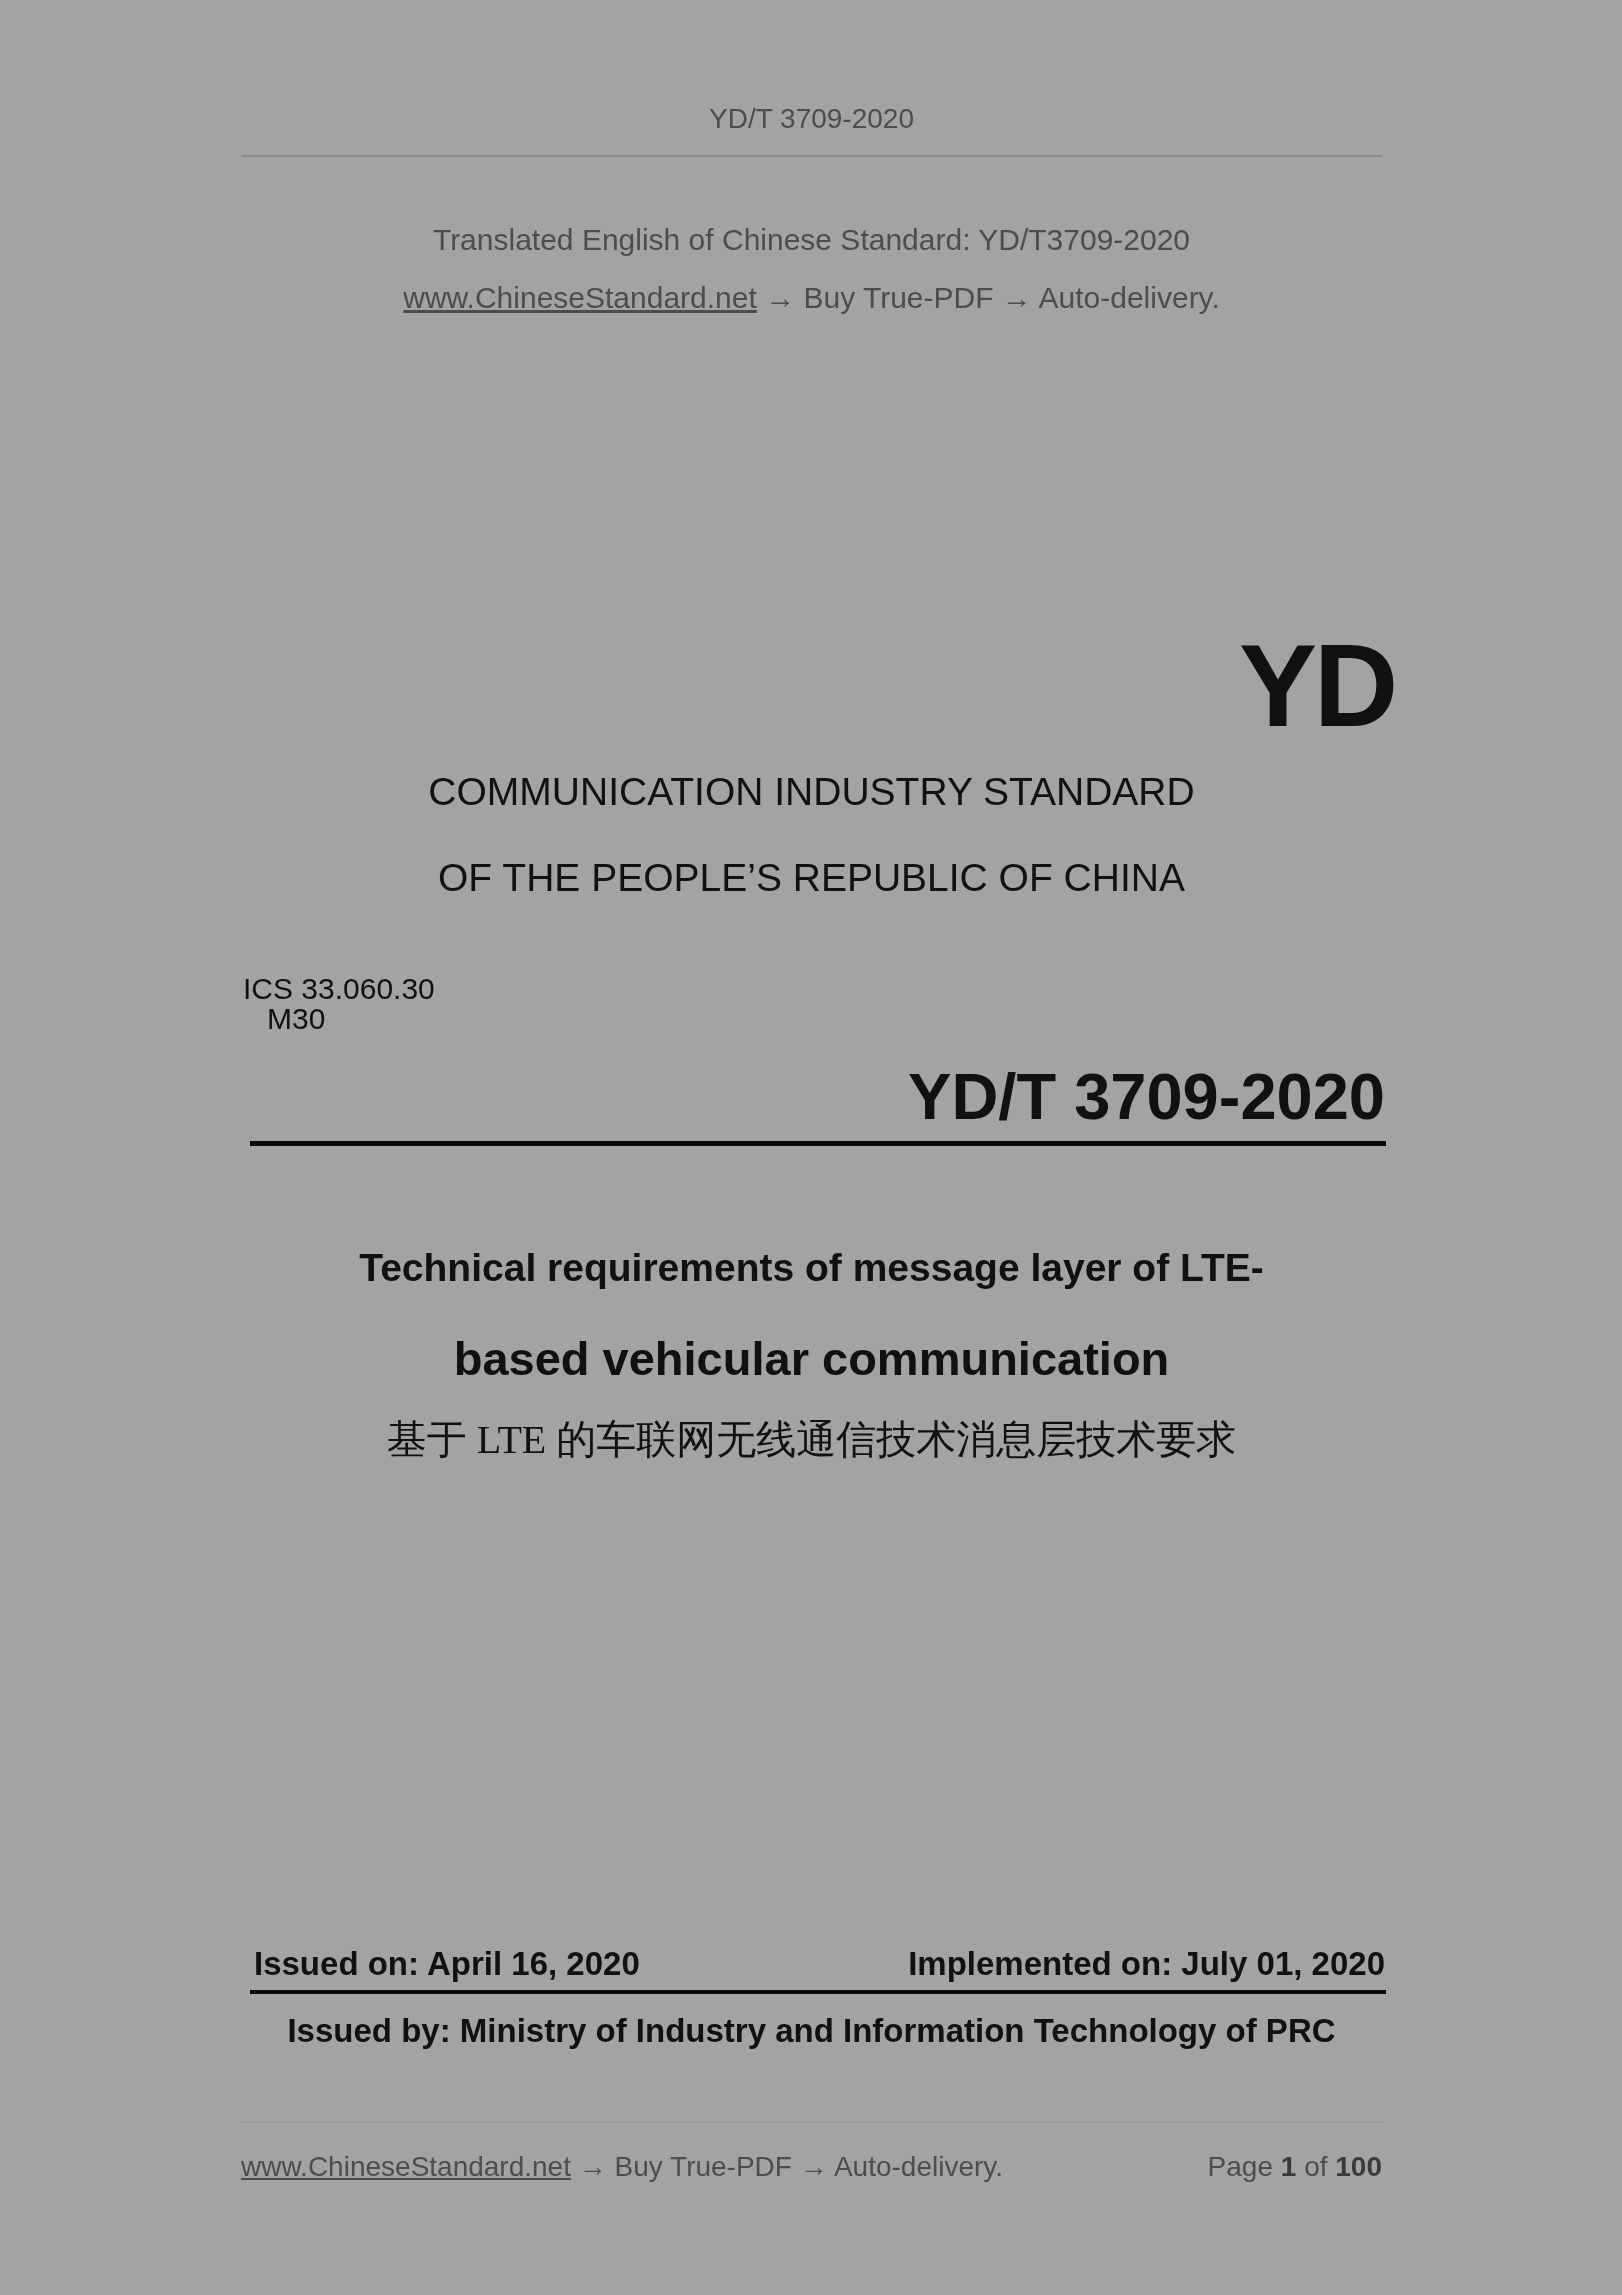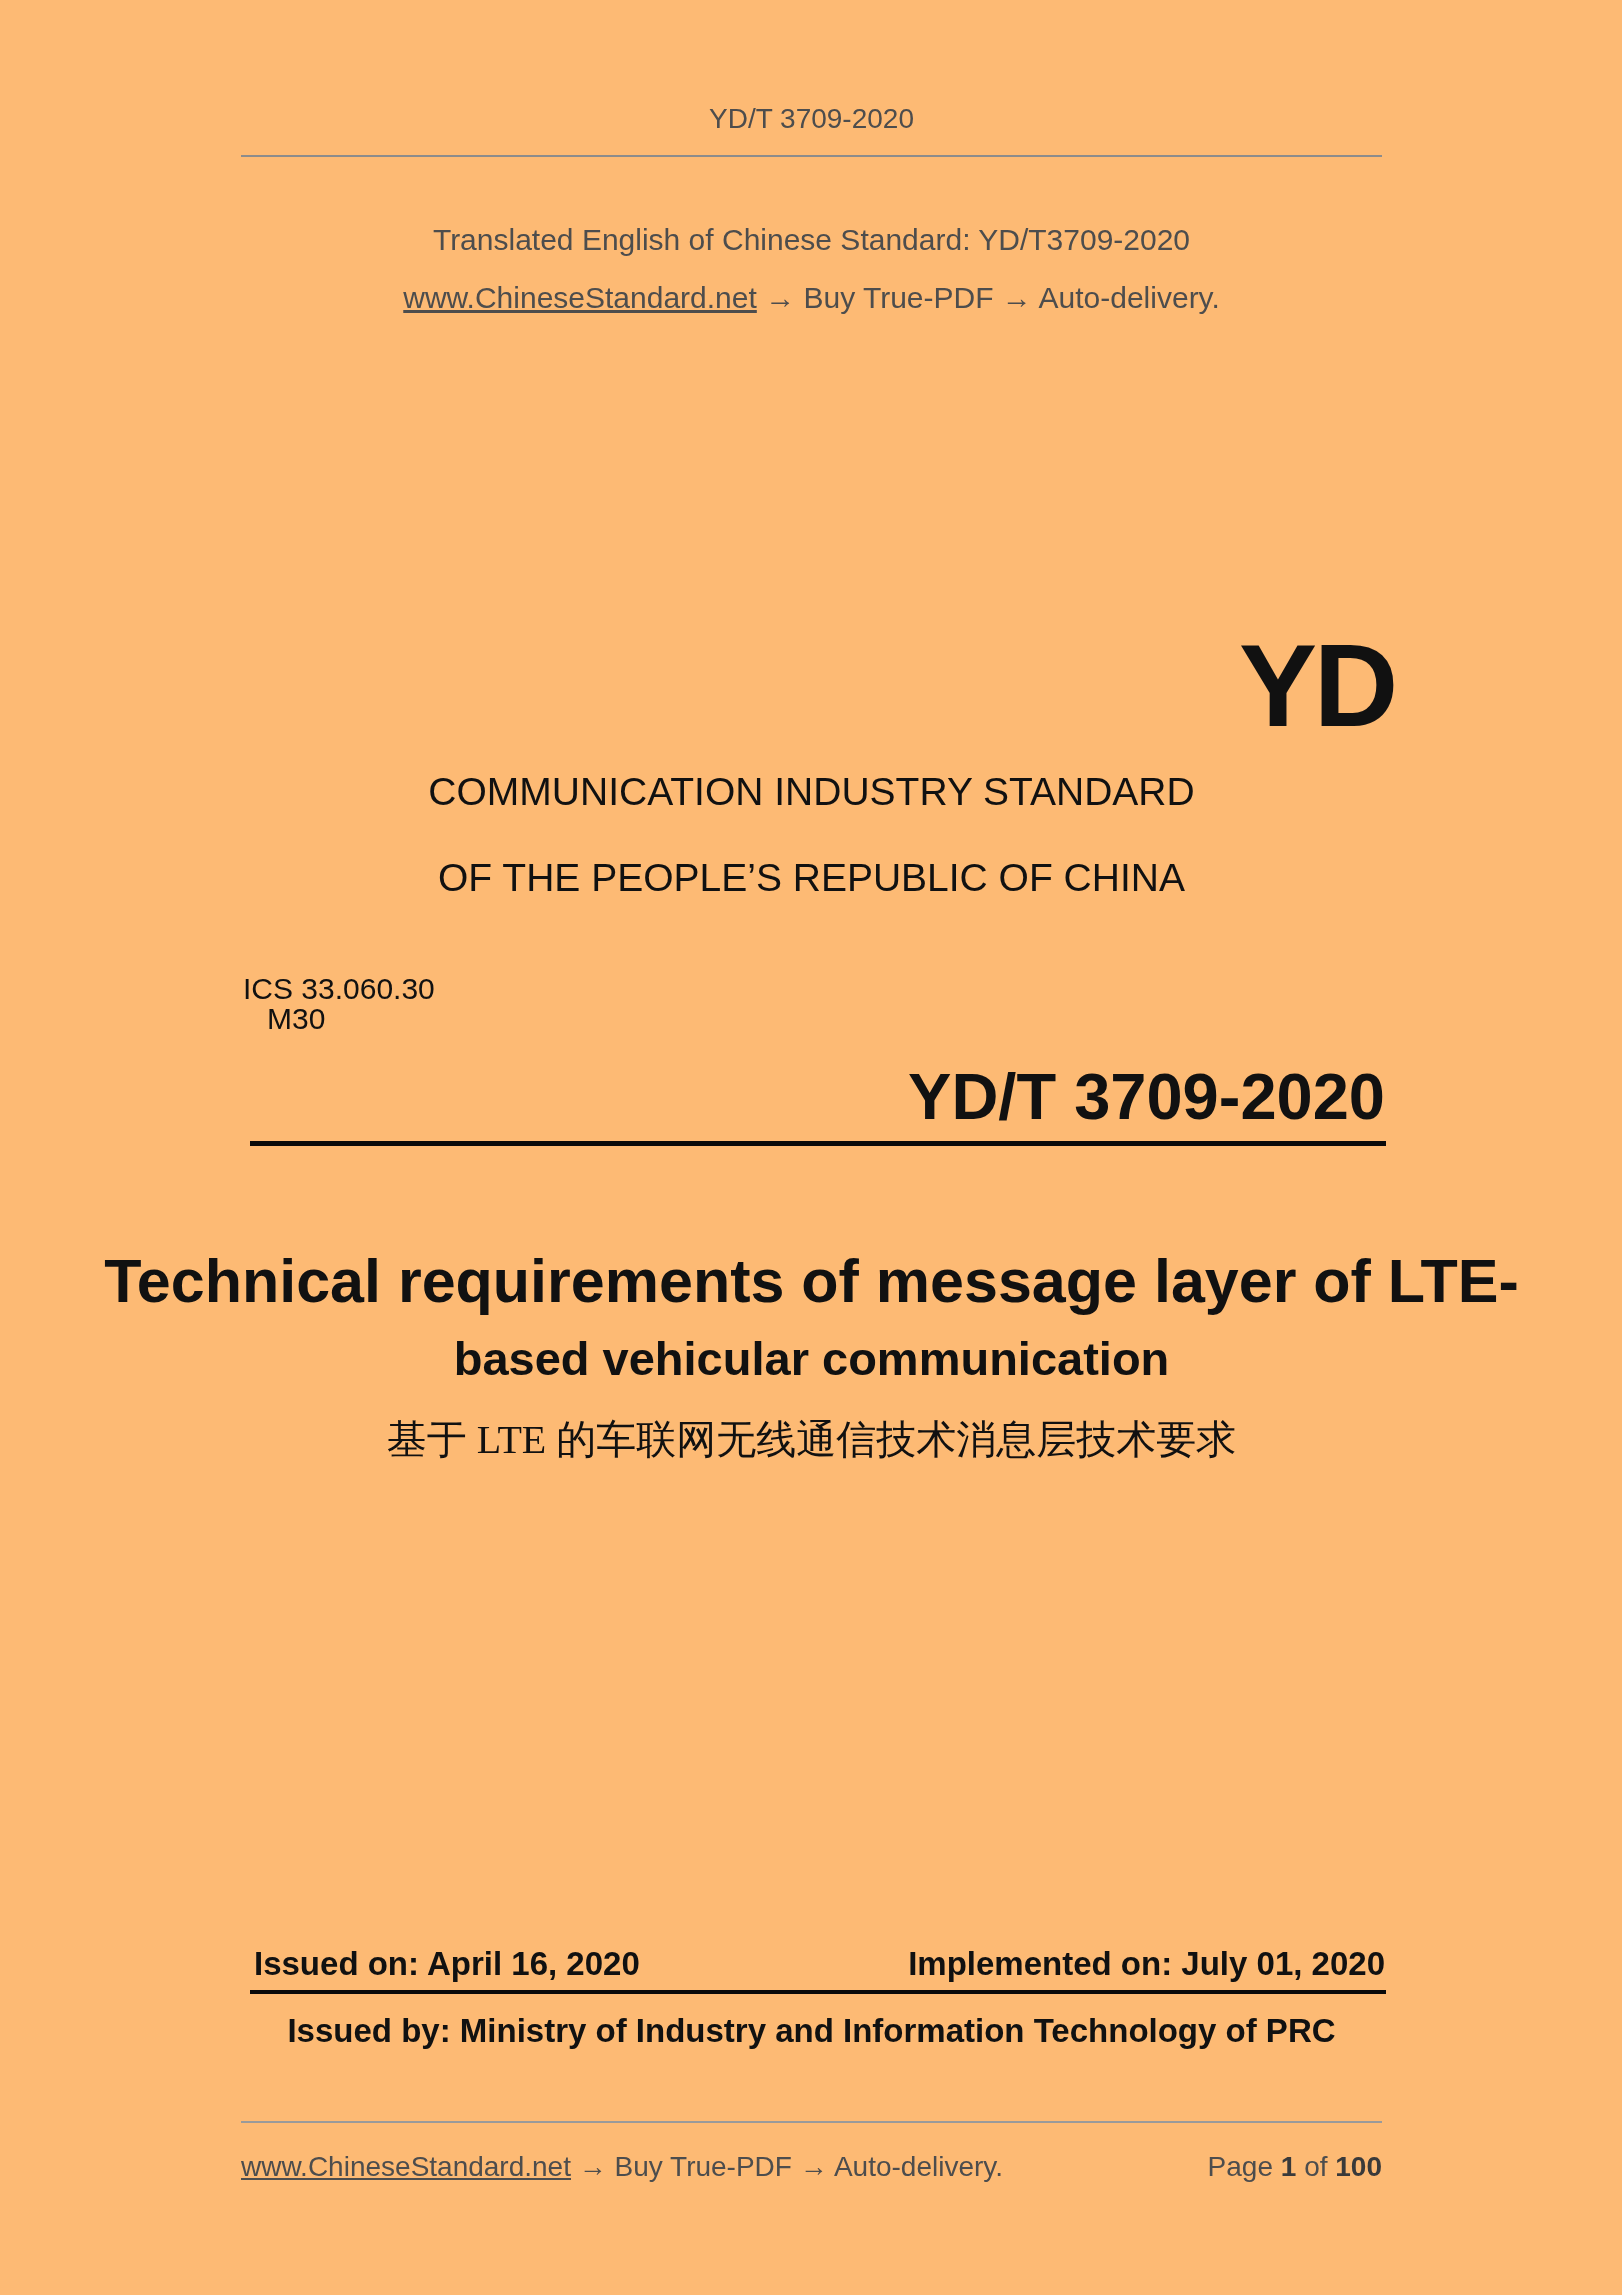--- a/index.html
+++ b/index.html
@@ -1,19 +1,19 @@
 <!DOCTYPE html>
 <html style="font-size:13.3px"><head>
 <meta charset="utf-8">
 <style>
   html,body{margin:0;padding:0;background:#e8e8e8;}
   .page{
     position:relative;
     width:1623px;height:2295px;
-    background:#fdba74;
+    background:#a3a3a3;
     font-family:"Liberation Sans","DejaVu Sans",sans-serif;
     overflow:hidden;
   }
   .abs{position:absolute;}
   .center{left:0;width:100%;text-align:center;}
   .gray{color:#4d4d4d;}
   .black{color:#111111;}
   .u{text-decoration:underline;text-align:center;}
 
   .header-code{top:102px;font-size:28px;line-height:1.2;}
@@ -27,21 +27,21 @@
 
   .std-name-1{top:769px;font-size:39px;line-height:1.2;}
   .std-name-2{top:855px;font-size:39px;line-height:1.2;}
 
   .ics{top:971px;left:243px;font-size:30px;line-height:1.2;}
   .class-code{top:1001px;left:243px;font-size:30px;line-height:1.2;margin-left:24px;}
 
   .big-code{top:1064px;right:238px;font-size:65px;line-height:1;font-weight:bold;}
   .rule-thick-1{top:1141px;left:250px;width:1136px;height:5px;background:#0a0a0a;}
 
-  .title-en-1{top:1246px;font-size:61px;line-height:1.15;font-weight:bold;}
+  .title-en-1{top:1246px;font-size:39px;line-height:1.15;font-weight:bold;}
   .title-en-2{top:1332px;font-size:47px;line-height:1.15;font-weight:bold;}
   .title-zh{top:1417px;font-size:40px;line-height:1.15;font-family:"Liberation Serif","DejaVu Serif",serif;}
 
   .issued-on{top:1944px;left:254px;font-size:33px;line-height:1.2;font-weight:bold;}
   .implemented-on{top:1944px;right:238px;font-size:33px;line-height:1.2;font-weight:bold;}
   .rule-thick-2{top:1990px;left:250px;width:1136px;height:4.2px;background:#0a0a0a;}
   .issued-by{top:2011px;font-size:33px;line-height:1.2;font-weight:bold;}
 
   .footer-rule{top:2121px;left:241px;width:1141px;height:1.7px;background:#9a9a9a;}
   .footer-row{

